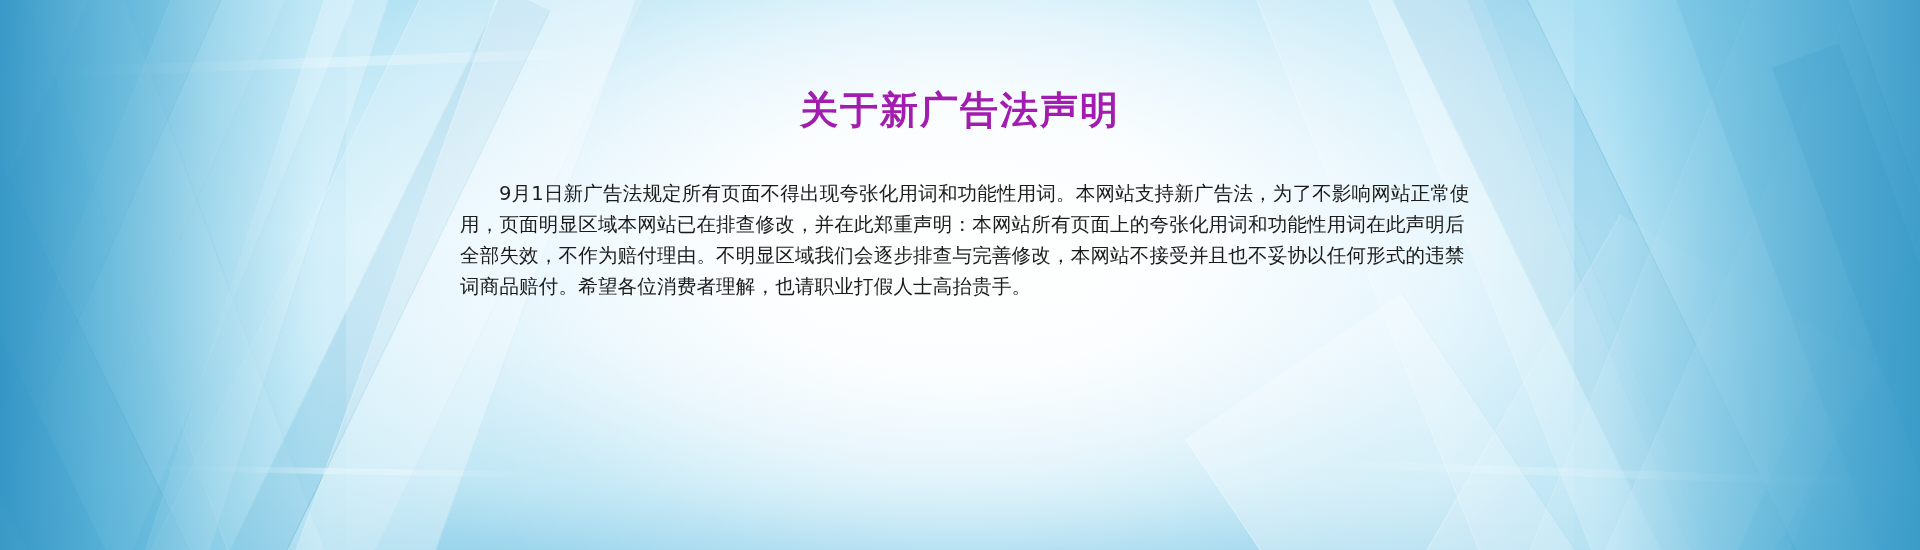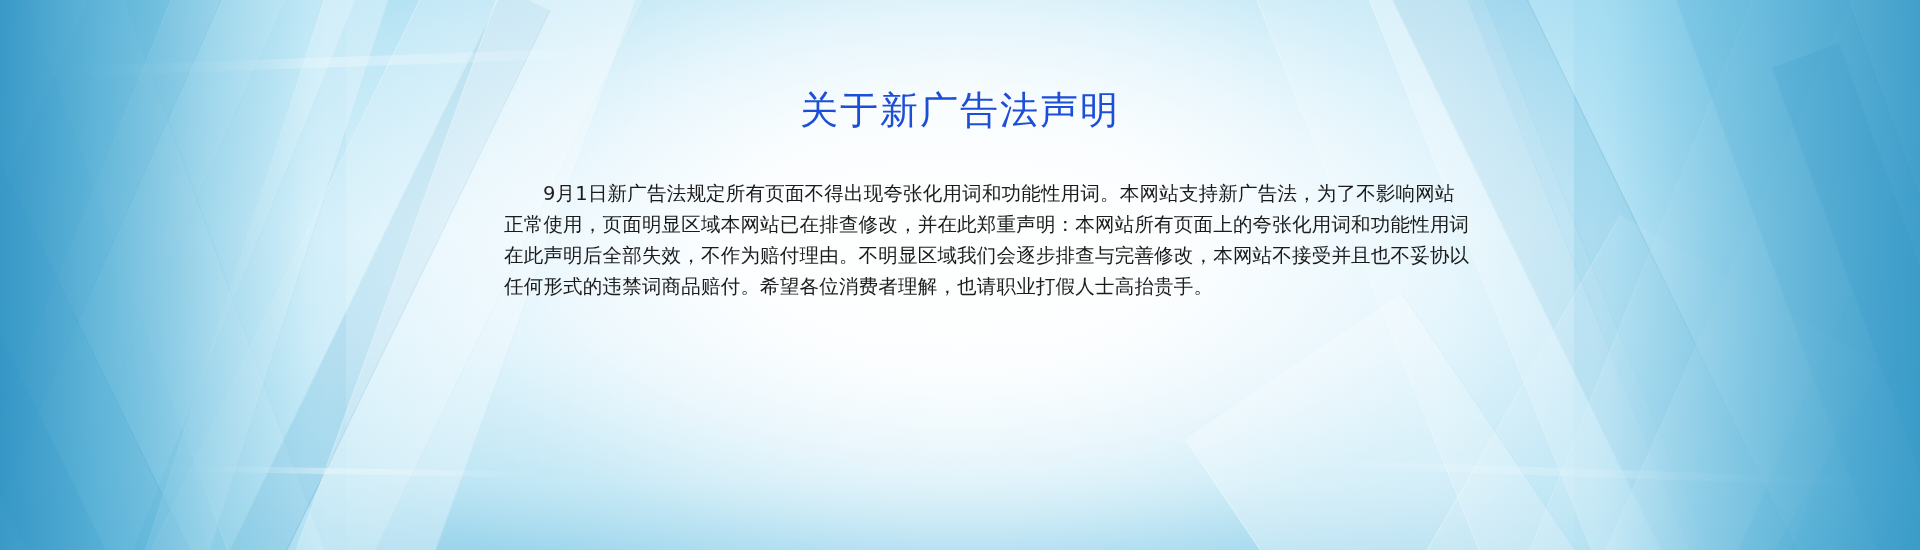--- a/index.html
+++ b/index.html
@@ -90,42 +90,41 @@
     width: 1920px;
     height: 550px;
   }
   .title {
     position: absolute;
     left: 0;
     right: 0;
     top: 88px;
     text-align: center;
     font-size: 38px;
-    font-weight: normal;
-    color: #1d4ed8;
+    font-weight: bold;
+    color: #a21caf;
     letter-spacing: 2px;
     line-height: 44px;
   }
   .body-block {
     position: absolute;
     left: 460px;
     top: 178px;
     width: 1010px;
     font-size: 19.5px;
     line-height: 31px;
     color: #1b1b1b;
     text-align: left;
     letter-spacing: 0.2px;
   }
   .para {
     margin: 0;
   }
   .para.indent {
     text-indent: 2em;
-    margin-left: 44px;
   }
 </style>
 </head>
 <body>
 
 <div id="banner">
 
   <div class="bg-base"></div>
 
   <div class="pane" style="left:-120px; top:-180px; width:250px; height:1000px; transform:rotate(24deg);"></div>

